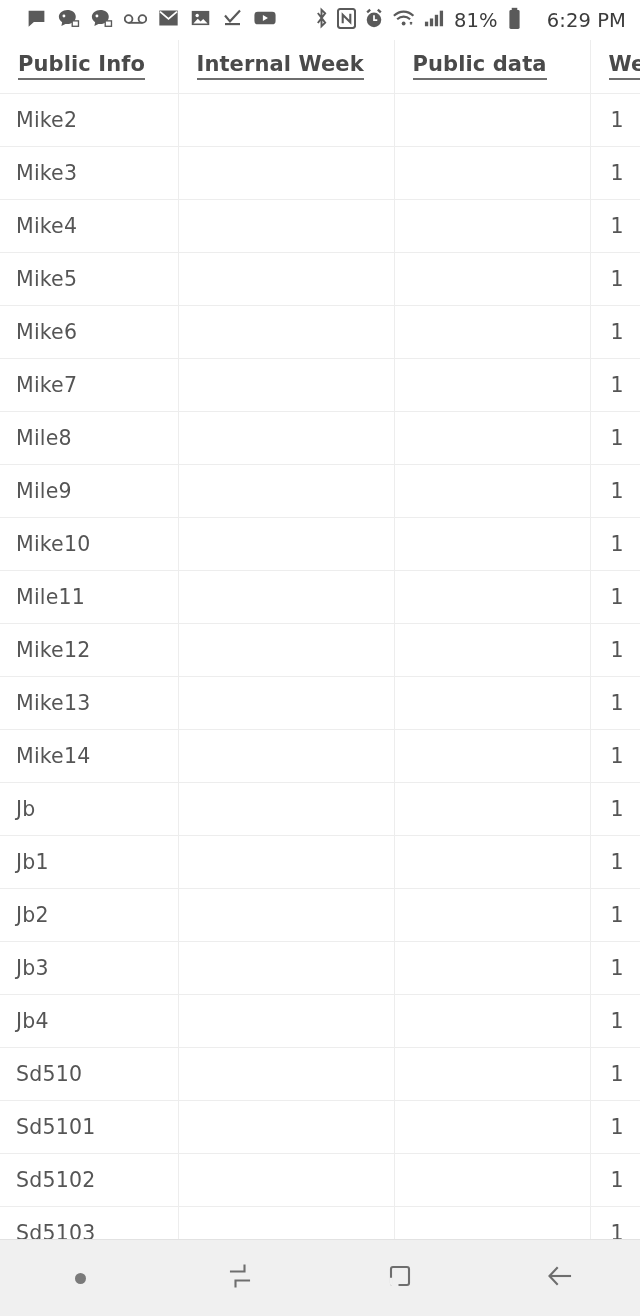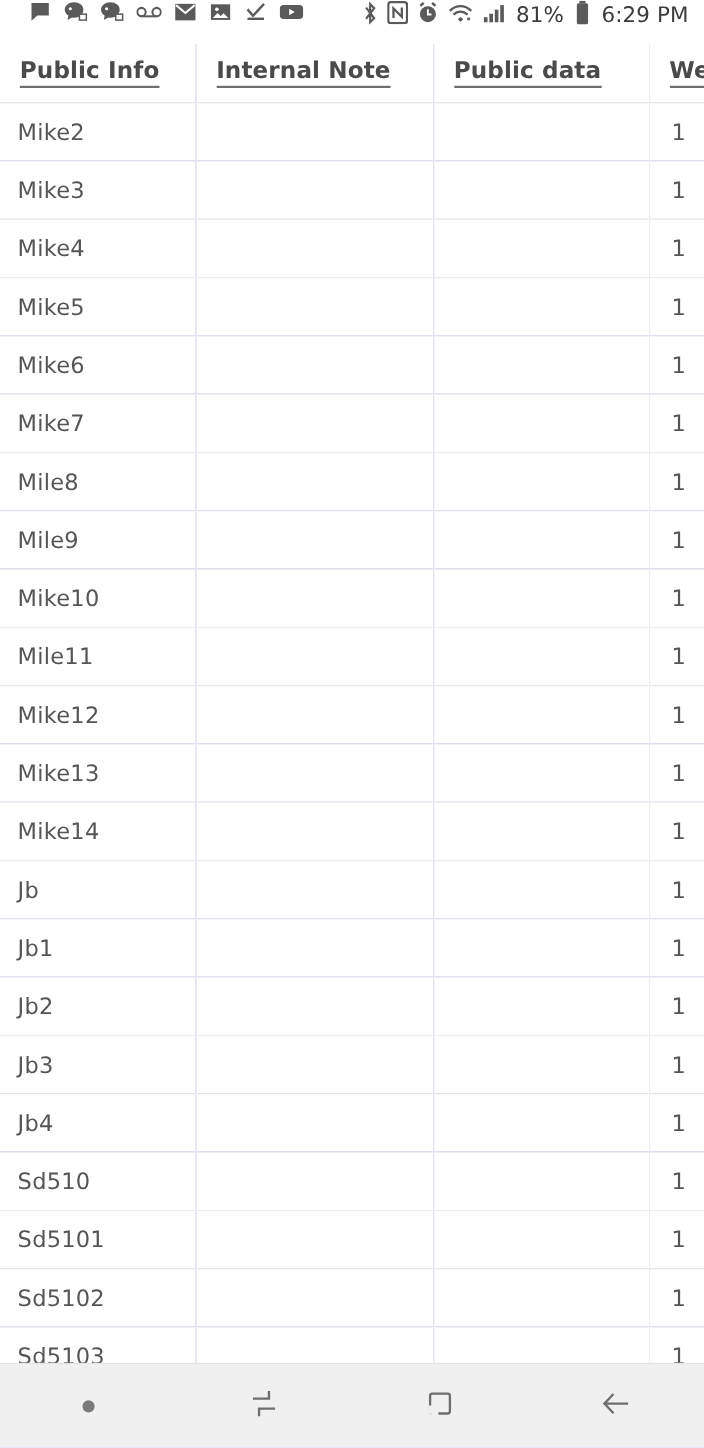--- a/index.html
+++ b/index.html
@@ -8,41 +8,41 @@
     background:#ffffff;
     font-family:"DejaVu Sans", "Liberation Sans", sans-serif;
     overflow:hidden;
   }
   body { position:relative; }
 
   
   .statusbar {
     height:40px; width:640px;
     background:#ffffff;
-    display:flex; align-items:flex-start;
+    display:flex; align-items:center;
     padding:0 14px 0 26px;
     position:relative;
   }
   .sb-left { display:flex; align-items:center; gap:11px; }
   .sb-right { display:flex; align-items:center; gap:8px; margin-left:auto; }
   .sb-icon { display:block; }
   .sb-text {
     font-size:19.5px; color:#3c3c3c; font-weight:500;
     letter-spacing:0.1px; white-space:nowrap;
     font-family:"DejaVu Sans","Liberation Sans",sans-serif;
   }
   .sb-battpct { margin-right:2px; }
-  .sb-clock { margin-left:3px; }
+  .sb-clock { margin-left:18px; }
 
   
   .table-wrap {
     position:absolute;
     top:40px; left:0;
     width:640px; height:1199px;
-    background:#6d28d9;
+    background:#4d7c0f;
     overflow:hidden;
   }
   table.grid {
     border-collapse:collapse;
     table-layout:fixed;
     width:700px;           
   }
   table.grid col.c1 { width:178px; }
   table.grid col.c2 { width:216px; }
   table.grid col.c3 { width:196px; }
@@ -228,21 +228,21 @@
         <col class="c2">
         <col class="c3">
         <col class="c4">
     </colgroup>
     <thead>
       <tr>
         <th>
           <span class="hlabel">Public Info</span>
         </th>
         <th>
-          <span class="hlabel">Internal Note</span>
+          <span class="hlabel">Internal Week</span>
         </th>
         <th>
           <span class="hlabel">Public data</span>
         </th>
         <th>
           <span class="hlabel">Week</span>
         </th>
       </tr>
     </thead>
     <tbody>

